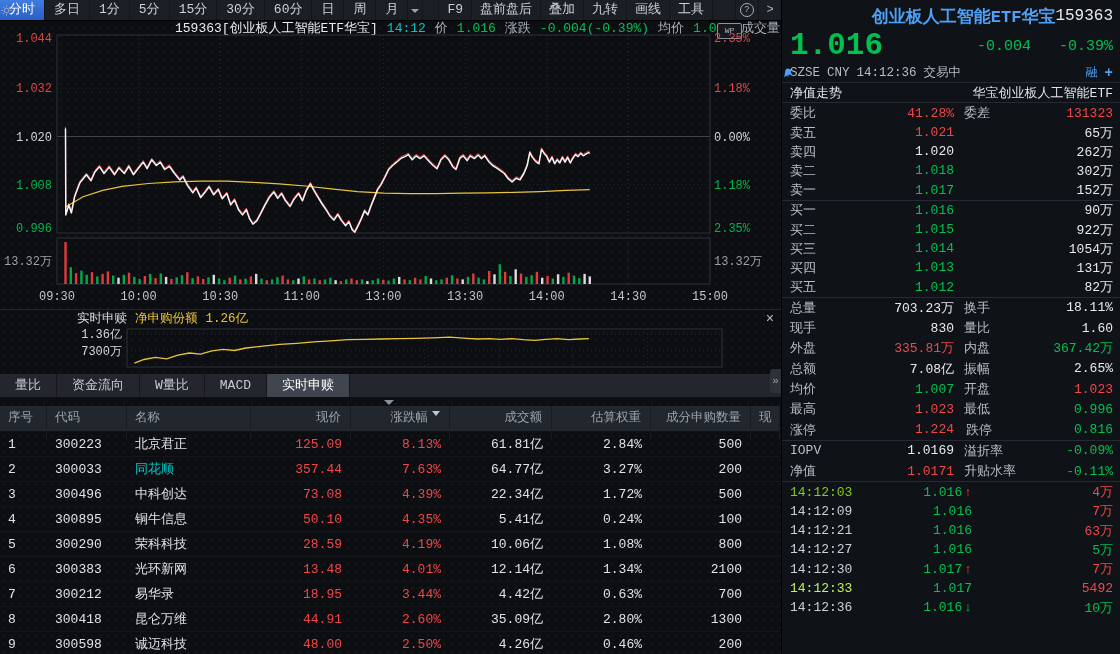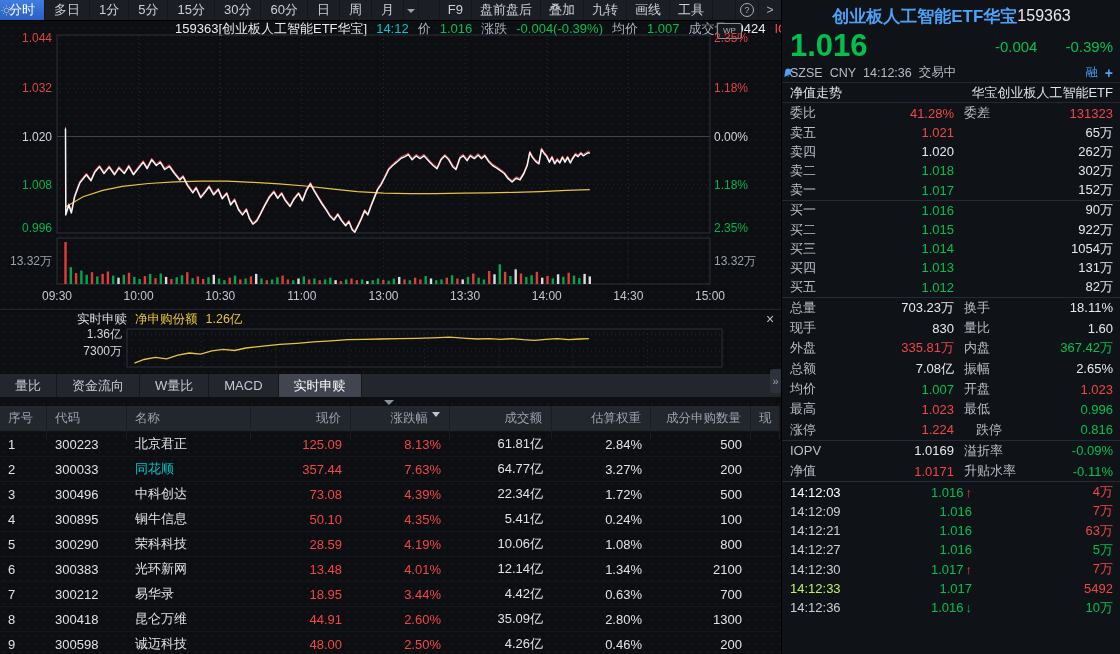--- a/index.html
+++ b/index.html
@@ -1,17 +1,17 @@
 <!DOCTYPE html>
 <html><head>
 <meta charset="utf-8">
 <style>
   html,body{margin:0;padding:0;background:#000;}
   .app{position:relative;width:1120px;height:654px;background:#0c0e12;overflow:hidden;
-       font-family:Liberation Sans, sans-serif;color:#dfe3e8;
+       font-family:Liberation Mono, monospace;color:#dfe3e8;
        background-image:radial-gradient(circle,#14171d 0.8px,transparent 0.8px);background-size:8px 8px;}
   
   .toolbar{position:absolute;left:0;top:0;width:781px;height:20px;background:#1b1e24;border-bottom:1px solid #000;
            display:flex;align-items:stretch;font-size:13px;}
   .tb-tab{padding:0 9px;line-height:20px;color:#ccd0d7;border-right:1px solid #14161a;cursor:default;white-space:nowrap;}
   .tb-tab.active{background:linear-gradient(#3f7de0,#2a5fc4);color:#fff;}
   .tb-caret{width:14px;position:relative;border-right:1px solid #14161a;}
   .tb-caret i{position:absolute;left:3px;top:9px;border:4px solid transparent;border-top:4px solid #9aa1ab;}
   .tb-spacer{flex:1;}
   .tb-item{padding:0 8px;line-height:20px;color:#ccd0d7;border-left:1px solid #14161a;white-space:nowrap;}
@@ -44,21 +44,21 @@
   .tbl{position:absolute;left:0;top:406px;width:780px;font-size:13px;}
   .tr,.thead{display:grid;grid-template-columns:47px 80px 124px 100px 99px 102px 99px 100px 29px;align-items:center;}
   .thead{height:25px;background:#22262d;color:#9ba2ac;font-size:12.5px;border-bottom:1px solid #101216;}
   .thead .th{border-right:1px solid #191c22;height:33px;line-height:25px;white-space:nowrap;overflow:hidden;}
   .tr{height:24px;border-bottom:1px solid #14161a;}
   .cL{text-align:left;padding-left:8px;} .cR{text-align:right;padding-right:9px;}
   .tr .red{color:#f14747;} .tr .wh2{color:#dfe2e6;} .name-hl{color:#00c8c8;}
   .sorticon{display:inline-block;margin-left:4px;border:4px solid transparent;border-top:5px solid #c2c7cf;vertical-align:1px;}
   
   .qpanel{position:absolute;left:781px;top:0;width:339px;height:654px;background:#0f1217;border-left:1px solid #000;font-size:13px;}
-  .q-name{display:flex;justify-content:center;align-items:center;height:26px;margin-top:3px;padding:0 8px;}
+  .q-name{display:flex;justify-content:flex-end;align-items:center;height:26px;margin-top:3px;padding:0 8px;}
   .q-name .nm{color:#4da1f7;font-size:17px;font-weight:bold;}
   .q-name .cd{color:#e8eaed;font-size:16px;}
   .q-price{display:flex;justify-content:space-between;align-items:center;height:34px;padding:0 8px;}
   .q-price .big{font-size:31px;font-weight:bold;color:#00c050;line-height:34px;}
   .q-price .chg{display:flex;gap:28px;font-size:15px;color:#00c050;}
   .q-meta{display:flex;justify-content:space-between;align-items:center;height:19px;padding:0 8px;
           color:#b6bcc5;font-size:12.5px;border-bottom:1px solid #242830;}
   .q-meta .mi{display:flex;gap:7px;align-items:center;}
   .q-meta .blue{color:#4da1f7;font-size:12px;} .q-meta .plus{color:#4da1f7;font-weight:bold;font-size:14px;}
   .q-nav{display:flex;justify-content:space-between;align-items:center;height:19px;padding:0 8px;color:#dfe3e8;border-bottom:1px solid #242830;}
@@ -548,21 +548,21 @@
         </div>
         <div class="q-stat">
           <span class="ql">最高</span>
           <span class="qv up">1.023</span>
           <span class="ql" style="padding-left:10px">最低</span>
           <span class="qv down">0.996</span>
         </div>
         <div class="q-stat">
           <span class="ql">涨停</span>
           <span class="qv up">1.224</span>
-          <span class="ql" style="padding-left:22px">跌停</span>
+          <span class="ql" style="padding-left:12px">跌停</span>
           <span class="qv down">0.816</span>
         </div>
       </div>
     <div class="q-div"></div>
     <div id="iopv-rows">
         <div class="q-stat">
           <span class="ql">IOPV</span>
           <span class="qv flat">1.0169</span>
           <span class="ql" style="padding-left:10px">溢折率</span>
           <span class="qv down">-0.09%</span>
@@ -570,21 +570,21 @@
         <div class="q-stat">
           <span class="ql">净值</span>
           <span class="qv up">1.0171</span>
           <span class="ql" style="padding-left:10px">升贴水率</span>
           <span class="qv down">-0.11%</span>
         </div>
       </div>
     <div class="q-div"></div>
     <div id="ticks">
         <div class="q-tick">
-          <span style="color:#ffffff">14:12:03</span>
+          <span style="color:#84cc16">14:12:03</span>
           <span class="qv down">1.016<span class="tick-arrow up">↑</span></span>
           <span class="qv up">4万</span>
         </div>
         <div class="q-tick">
           <span style="color:#ccd0d6">14:12:09</span>
           <span class="qv down">1.016</span>
           <span class="qv up">7万</span>
         </div>
         <div class="q-tick">
           <span style="color:#ccd0d6">14:12:21</span>

